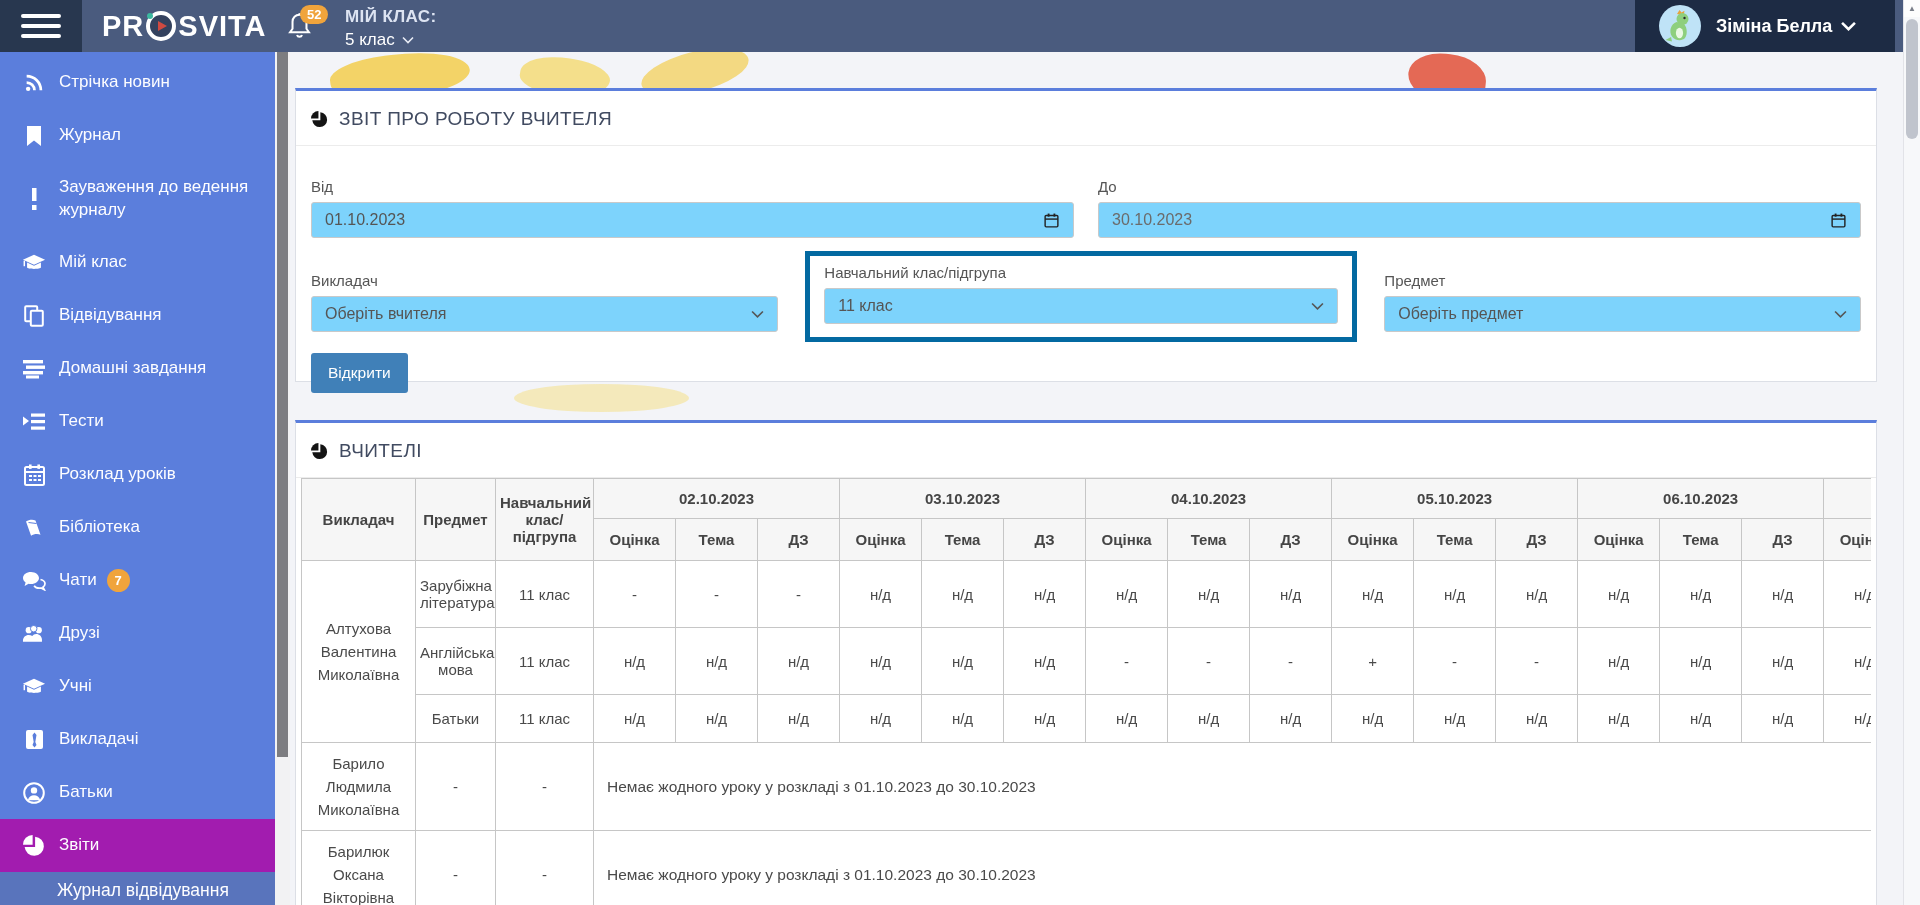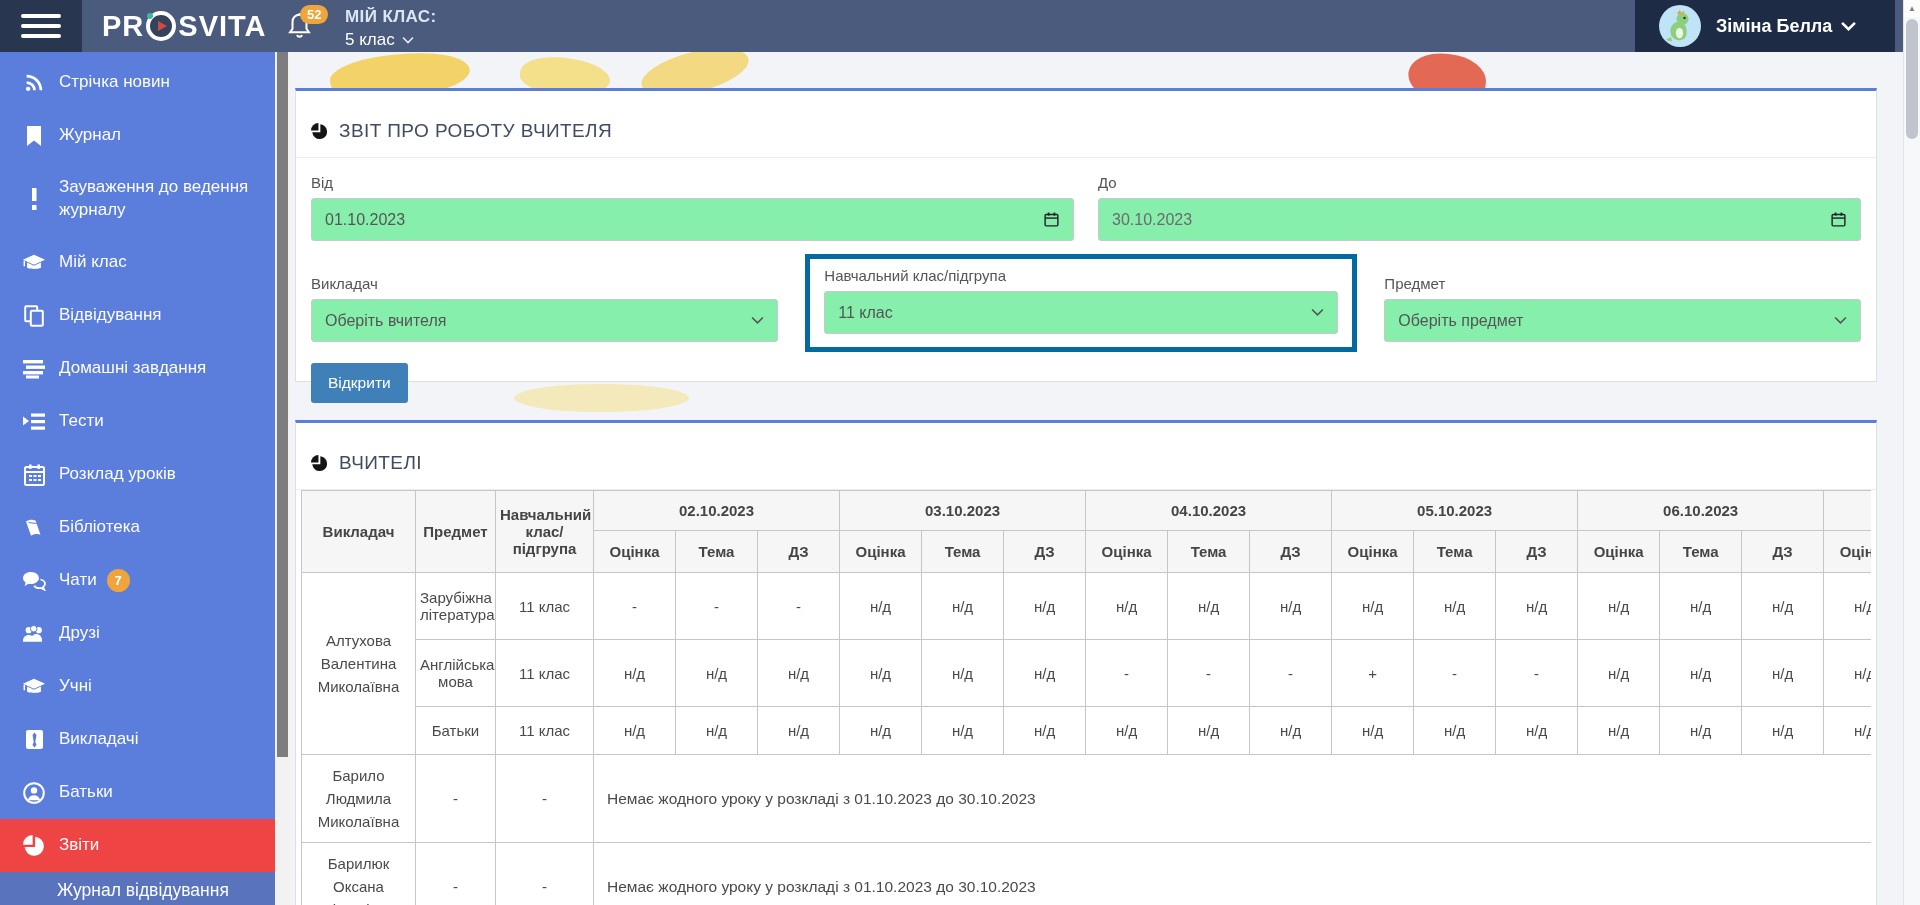--- a/index.html
+++ b/index.html
@@ -26,38 +26,38 @@
   .username { color:#fff; font-size:18px; font-weight:bold; display:flex; align-items:center; gap:9px; }
   
   .page-scrollbar { position:absolute; right:0; top:0; width:17px; height:905px; background:#f7f8fa; border-left:1px solid #e2e3e8; z-index:10; }
   .scroll-up { height:17px; background:#fdfdfd; display:flex; align-items:center; justify-content:center; font-size:8px; color:#7a7f8a; }
   .page-thumb { position:absolute; left:2px; top:19px; width:12px; height:120px; background:#c0c4cd; border-radius:6px; }
   
   .sidebar { position:absolute; left:0; top:52px; width:275px; height:853px; background:#5b7edc; z-index:5; display:flex; flex-direction:column; }
   .sidebar ul { list-style:none; padding-top:4px; }
   .sidebar li { display:flex; align-items:center; min-height:53px; padding:4px 8px 4px 22px; color:#fdfdff; font-size:17px; cursor:pointer; line-height:1.35; }
   .sidebar li.two-line { min-height:74px; }
-  .sidebar li.active { background:#ef4444; }
+  .sidebar li.active { background:#a21caf; }
   .s-icon { width:24px; min-width:24px; margin-right:13px; display:flex; justify-content:center; align-items:center; }
   .chat-badge { margin-left:10px; width:23px; height:23px; border-radius:50%; background:#f0a43c; color:#fff; font-size:13px; font-weight:bold; display:flex; align-items:center; justify-content:center; }
   .submenu-zone { flex:1; background:#5974bc; padding:8px 8px 0 57px; }
   .submenu-item { color:#fdfdff; font-size:17.5px; cursor:pointer; }
   .sidebar-scrollbar { position:absolute; left:275px; top:52px; width:15px; height:853px; background:#f2f2f3; z-index:5; }
   .sidebar-thumb { position:absolute; left:2px; top:0; width:11px; height:705px; background:#7d7d80; }
   
   .main { position:absolute; left:290px; top:52px; width:1613px; height:853px; overflow:hidden; background:#f3f4f8; }
   .deco { position:absolute; z-index:0; }
   .card { position:absolute; left:5px; width:1582px; background:#fff; border:1px solid #dcdfe6; border-top:3px solid #5b7edc; z-index:2; }
-  .card-header { display:flex; align-items:center; gap:11px; padding:29px 15px 15px; border-bottom:1px solid #ececec; color:#414b61; font-size:19px; letter-spacing:.4px; }
+  .card-header { display:flex; align-items:center; gap:11px; padding:17px 15px 15px; border-bottom:1px solid #ececec; color:#414b61; font-size:19px; letter-spacing:.4px; }
   .card1 { top:36px; height:294px; }
   .card1-body { padding:8px 15px 14px; }
-  .frow2 { display:grid; grid-template-columns:1fr 1fr; column-gap:24px; }
+  .frow2 { display:grid; grid-template-columns:1fr 1fr; column-gap:24px;margin-top:16px; }
   .frow3 { display:grid; grid-template-columns:1fr 1.1fr 1.02fr; column-gap:46px; margin-top:26px; }
   .flabel { font-size:15px; color:#555; margin-bottom:7px; margin-top:8px; }
-  .finput, .fselect { height:43px; border:1px solid #c9c9c9; border-radius:3px; background:#86efac; display:flex; align-items:center; justify-content:space-between; padding:0 13px; font-size:16px; color:#555; cursor:pointer; }
+  .finput, .fselect { height:36px; border:1px solid #c9c9c9; border-radius:3px; background:#7dd3fc; display:flex; align-items:center; justify-content:space-between; padding:0 13px; font-size:16px; color:#555; cursor:pointer; }
   .red-box { border:5px solid #0369a1; padding:8px 14px 13px; margin:-13px -19px -18px; }
   .btn-open { margin-top:21px; display:inline-block; background:#4080b8; color:#fff; border:none; border-radius:3px; padding:11px 17px; font-size:15.5px; cursor:pointer; font-family:"Liberation Sans",sans-serif; }
   
   .card2 { top:368px; height:600px; }
   .card2-body { padding:0 5px 5px; }
   .table-wrap { width:1570px; overflow:hidden; }
   table { border-collapse:collapse; table-layout:fixed; width:1768px; }
   th, td { border:1px solid #c6c6c6; text-align:center; vertical-align:middle; font-size:15px; color:#4a4a4a; padding:5px 4px; }
   thead th { background:#f6f6f6; font-weight:bold; color:#454545; }
   thead tr.dates-row th { height:40px; }

